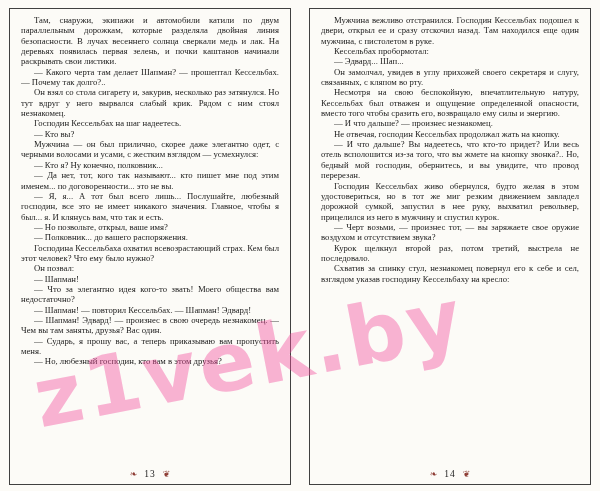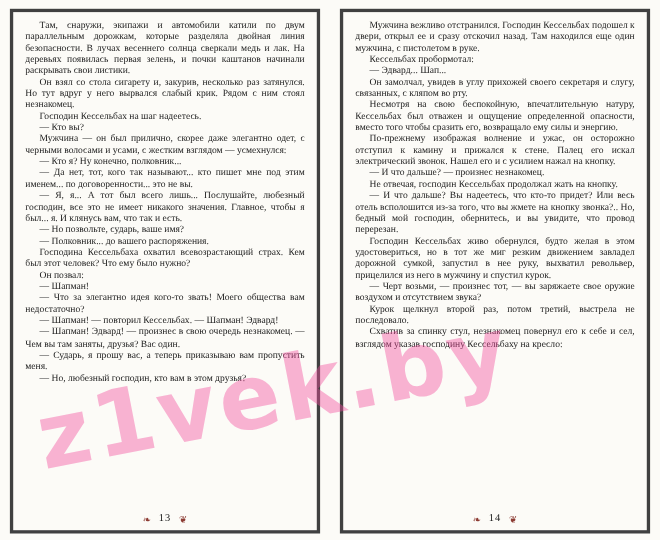--- a/index.html
+++ b/index.html
@@ -22,21 +22,21 @@
     height: 491px;
     box-sizing: border-box;
     padding: 8px 9px 6px 9px;
   }
   .page-left  { left: 0; }
   .page-right { left: 300px; }
   .frame {
     width: 100%;
     height: 100%;
     box-sizing: border-box;
-    border: 3px solid #404040;
+    border: 1px solid #404040;
     padding: 6px 11px 3px 11px;
     display: flex;
     flex-direction: column;
     overflow: hidden;
     background: transparent;
     gap: 28px;
   }
   .page-text {
     flex: 1 1 auto;
     overflow: hidden;
@@ -87,28 +87,29 @@
 </style>
 </head>
 <body>
 
 <div class="spread">
 
   <div class="page page-left">
     <div class="frame">
       <div class="page-text">
         <p>Там, снаружи, экипажи и автомобили катили по двум параллельным дорожкам, которые разделяла двойная линия безопасности. В лучах весеннего солнца сверкали медь и лак. На деревьях появилась первая зелень, и почки каштанов начинали раскрывать свои листики.</p>
+        <p>— Какого черта там делает Шапман? — прошептал Кессельбах. — Почему так долго?..</p>
         <p>Он взял со стола сигарету и, закурив, несколько раз затянулся. Но тут вдруг у него вырвался слабый крик. Рядом с ним стоял незнакомец.</p>
         <p>Господин Кессельбах на шаг надеетесь.</p>
         <p>— Кто вы?</p>
         <p>Мужчина — он был прилично, скорее даже элегантно одет, с черными волосами и усами, с жестким взглядом — усмехнулся:</p>
         <p>— Кто я? Ну конечно, полковник...</p>
         <p>— Да нет, тот, кого так называют... кто пишет мне под этим именем... по договоренности... это не вы.</p>
         <p>— Я, я... А тот был всего лишь... Послушайте, любезный господин, все это не имеет никакого значения. Главное, чтобы я был... я. И клянусь вам, что так и есть.</p>
-        <p>— Но позвольте, сударь, ваше имя?</p>
+        <p>— Но позвольте, открыл, ваше имя?</p>
         <p>— Полковник... до вашего распоряжения.</p>
         <p>Господина Кессельбаха охватил всевозрастающий страх. Кем был этот человек? Что ему было нужно?</p>
         <p>Он позвал:</p>
         <p>— Шапман!</p>
         <p>— Что за элегантно идея кого-то звать! Моего общества вам недостаточно?</p>
         <p>— Шапман! — повторил Кессельбах. — Шапман! Эдвард!</p>
         <p>— Шапман! Эдвард! — произнес в свою очередь незнакомец. — Чем вы там заняты, друзья? Вас один.</p>
         <p>— Сударь, я прошу вас, а теперь приказываю вам пропустить меня.</p>
         <p>— Но, любезный господин, кто вам в этом друзья?</p>
       </div>
@@ -121,21 +122,20 @@
   </div>
 
   <div class="page page-right">
     <div class="frame">
       <div class="page-text">
         <p>Мужчина вежливо отстранился. Господин Кессельбах подошел к двери, открыл ее и сразу отскочил назад. Там находился еще один мужчина, с пистолетом в руке.</p>
         <p>Кессельбах пробормотал:</p>
         <p>— Эдвард... Шап...</p>
         <p>Он замолчал, увидев в углу прихожей своего секретаря и слугу, связанных, с кляпом во рту.</p>
         <p>Несмотря на свою беспокойную, впечатлительную натуру, Кессельбах был отважен и ощущение определенной опасности, вместо того чтобы сразить его, возвращало ему силы и энергию.</p>
-        <p>По-прежнему изображая волнение и ужас, он осторожно отступил к камину и прижался к стене. Палец его искал электрический звонок. Нашел его и с усилием нажал на кнопку.</p>
         <p>— И что дальше? — произнес незнакомец.</p>
         <p>Не отвечая, господин Кессельбах продолжал жать на кнопку.</p>
         <p>— И что дальше? Вы надеетесь, что кто-то придет? Или весь отель всполошится из-за того, что вы жмете на кнопку звонка?.. Но, бедный мой господин, обернитесь, и вы увидите, что провод перерезан.</p>
         <p>Господин Кессельбах живо обернулся, будто желая в этом удостовериться, но в тот же миг резким движением завладел дорожной сумкой, запустил в нее руку, выхватил револьвер, прицелился из него в мужчину и спустил курок.</p>
         <p>— Черт возьми, — произнес тот, — вы заряжаете свое оружие воздухом и отсутствием звука?</p>
         <p>Курок щелкнул второй раз, потом третий, выстрела не последовало.</p>
         <p>Схватив за спинку стул, незнакомец повернул его к себе и сел, взглядом указав господину Кессельбаху на кресло:</p>
       </div>
       <div class="page-footer">
         <span class="orn">❧</span>

